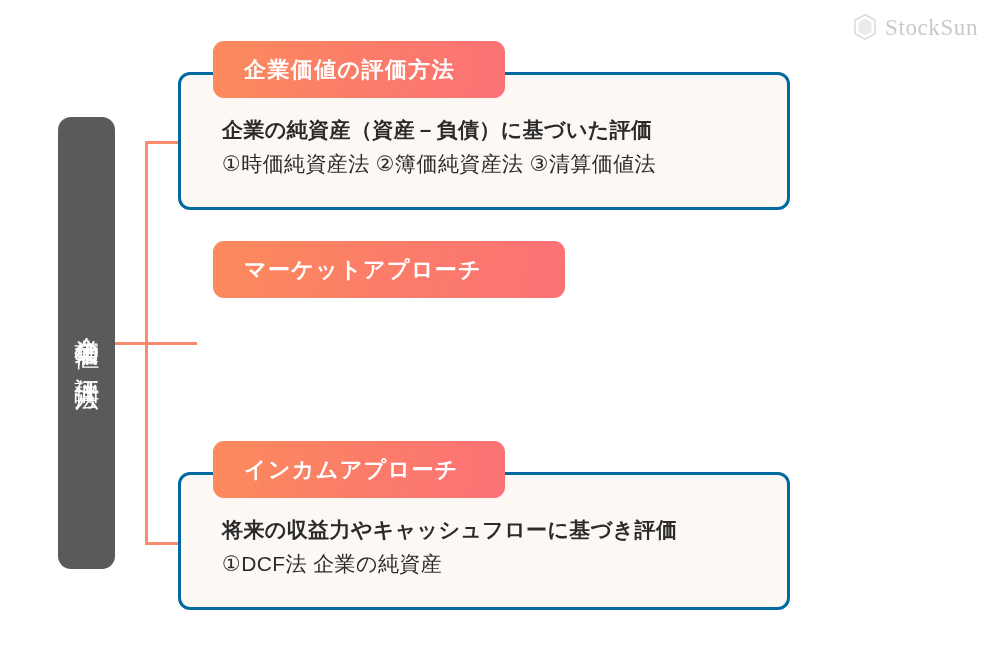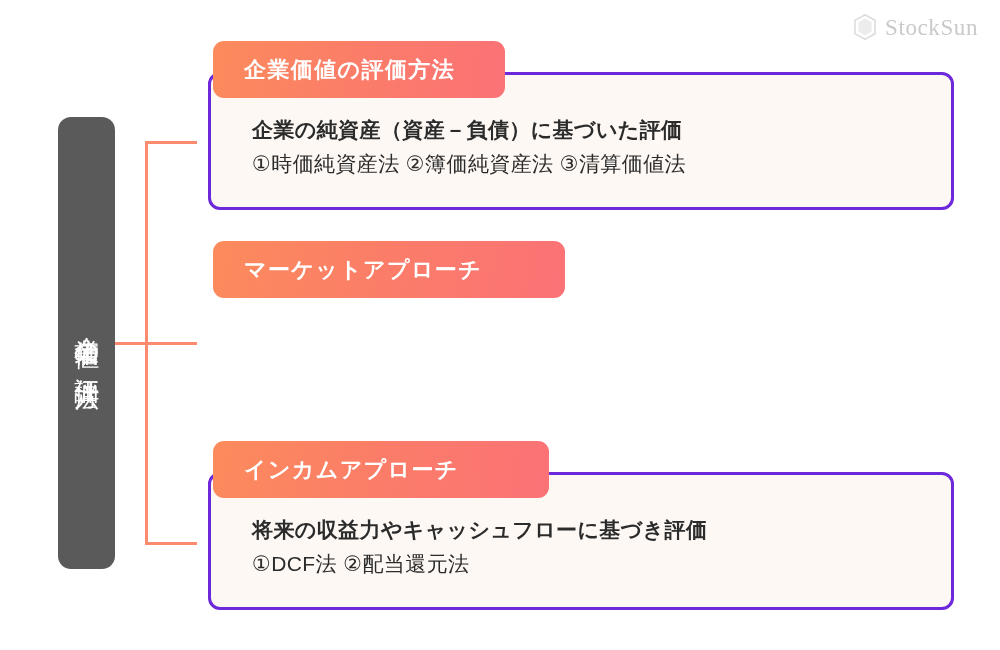--- a/index.html
+++ b/index.html
@@ -73,26 +73,26 @@
   .conn {
     position: absolute;
     background: #fb8a6e;
   }
   .conn-h { height: 3px; }
   .conn-v { width: 3px; }
 
   
   .card {
     position: absolute;
-    left: 208px;
-    width: 746px;
+    left: 178px;
+    width: 612px;
     height: 138px;
     box-sizing: border-box;
     background: #fdf8f4;
-    border: 3px solid #6d28d9;
+    border: 3px solid #0369a1;
     border-radius: 12px;
   }
   .card-1 { top: 72px; }
   .card-2 { top: 272px; }
   .card-3 { top: 472px; }
 
   .card-body {
     position: absolute;
     left: 41px;
     top: 39px;
@@ -122,21 +122,21 @@
     left: 213px;
     height: 57px;
     border-radius: 11px;
     background: linear-gradient(100deg, #fc8b5c 0%, #fb7d68 48%, #fb7276 100%);
     display: flex;
     align-items: center;
     z-index: 5;
   }
   .tab-1 { top: 41px;  width: 292px; }
   .tab-2 { top: 241px; width: 352px; }
-  .tab-3 { top: 441px; width: 336px; }
+  .tab-3 { top: 441px; width: 292px; }
 
   .tab-label {
     color: #ffffff;
     font-size: 22px;
     font-weight: bold;
     letter-spacing: 1.4px;
     padding-left: 31px;
     white-space: nowrap;
     line-height: 1;
   }
@@ -178,20 +178,20 @@
     <span class="tab-label">企業価値の評価方法</span>
   </div>
 
   <div class="tab tab-2">
     <span class="tab-label">マーケットアプローチ</span>
   </div>
 
   <div class="card card-3">
     <div class="card-body">
       <div class="card-line1">将来の収益力やキャッシュフローに基づき評価</div>
-      <div class="card-line2">①DCF法 ②配当還元法</div>
+      <div class="card-line2">①DCF法 企業の純資産</div>
     </div>
   </div>
   <div class="tab tab-3">
     <span class="tab-label">インカムアプローチ</span>
   </div>
 
 </div>
 
 </body></html>

